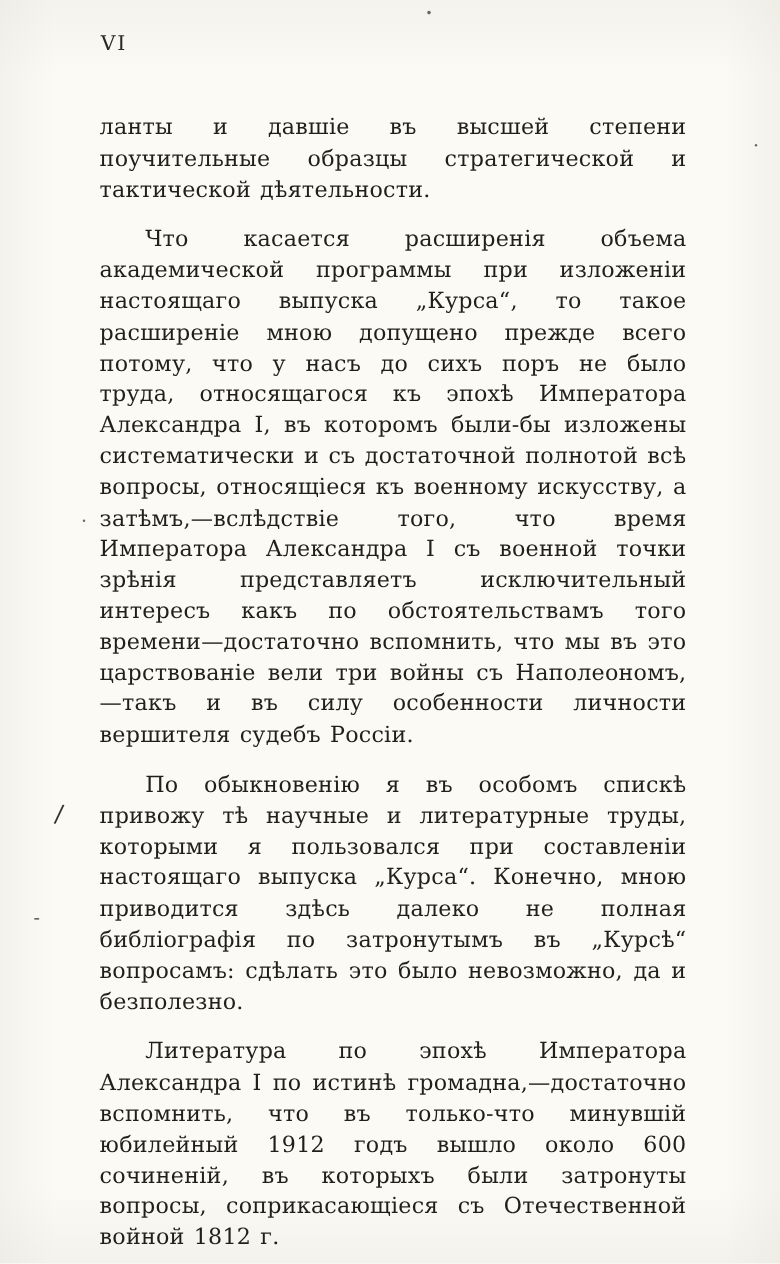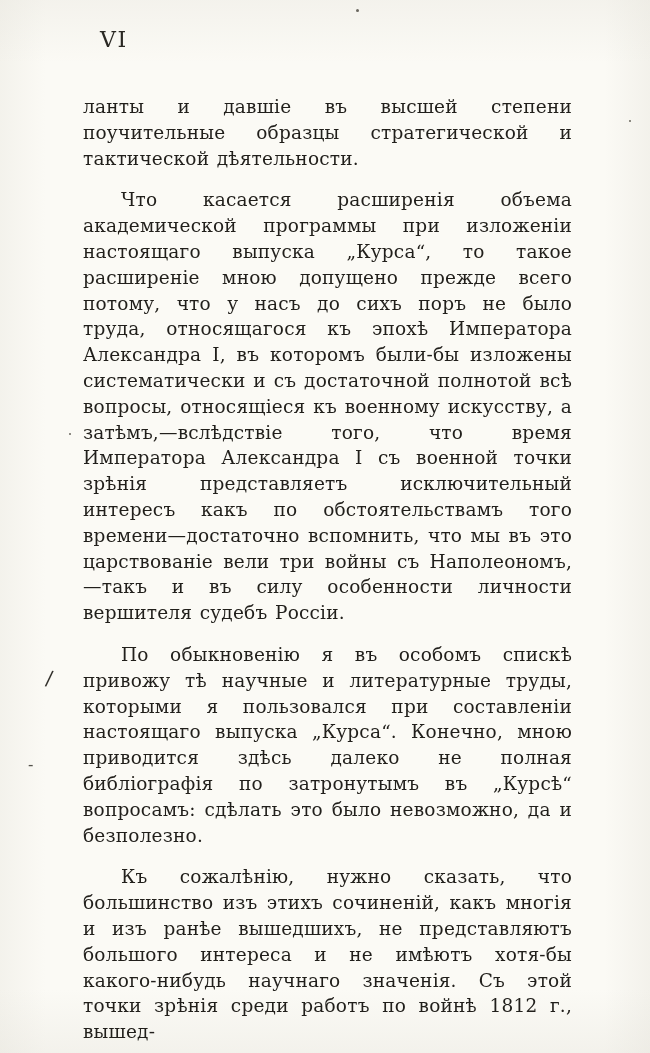--- a/index.html
+++ b/index.html
@@ -19,22 +19,22 @@
       position: absolute;
       inset: 0;
       background:
         linear-gradient(180deg, rgba(230,228,220,0.35) 0%, rgba(255,255,255,0) 6%, rgba(255,255,255,0) 94%, rgba(228,226,218,0.35) 100%),
         linear-gradient(90deg, rgba(232,230,222,0.40) 0%, rgba(255,255,255,0) 7%, rgba(255,255,255,0) 93%, rgba(230,228,220,0.40) 100%),
         #fbfaf5;
     }
     .page-number {
       position: absolute;
       top: 27px;
-      left: 100px;
-      font-size: 22px;
+      left: 84px;
+      font-size: 17px;
       letter-spacing: 1.5px;
       color: #2a2823;
     }
     .text-block {
       position: absolute;
       top: 78px;
       left: 83px;
       width: 489px;
       font-size: 18.5px;
       line-height: 25.8px;
@@ -79,20 +79,21 @@
 <body>
 
 <div class="page">
 
   <div class="page-number">VI</div>
 
   <div class="text-block">
     <p class="para no-indent">ланты и давшіе въ высшей степени поучительные образцы стратегической и тактической дѣятельности.</p>
     <p class="para">Что касается расширенія объема академической программы при изложеніи настоящаго выпуска „Курса“, то такое расширеніе мною допущено прежде всего потому, что у насъ до сихъ поръ не было труда, относящагося къ эпохѣ Императора Александра I, въ которомъ были-бы изложены систематически и съ достаточной полнотой всѣ вопросы, относящіеся къ военному искусству, а затѣмъ,—вслѣдствіе того, что время Императора Александра I съ военной точки зрѣнія представляетъ исключительный интересъ какъ по обстоятельствамъ того времени—достаточно вспомнить, что мы въ это царствованіе вели три войны съ Наполеономъ,—такъ и въ силу особенности личности вершителя судебъ Россіи.</p>
     <p class="para">По обыкновенію я въ особомъ спискѣ привожу тѣ научные и литературные труды, которыми я пользовался при составленіи настоящаго выпуска „Курса“. Конечно, мною приводится здѣсь далеко не полная библіографія по затронутымъ въ „Курсѣ“ вопросамъ: сдѣлать это было невозможно, да и безполезно.</p>
+    <p class="para">Литература по эпохѣ Императора Александра I по истинѣ громадна,—достаточно вспомнить, что въ только-что минувшій юбилейный 1912 годъ вышло около 600 сочиненій, въ которыхъ были затронуты вопросы, соприкасающіеся съ Отечественной войной 1812 г.</p>
     <p class="para">Къ сожалѣнію, нужно сказать, что большинство изъ этихъ сочиненій, какъ многія и изъ ранѣе вышедшихъ, не представляютъ большого интереса и не имѣютъ хотя-бы какого-нибудь научнаго значенія. Съ этой точки зрѣнія среди работъ по войнѣ 1812 г., вышед-</p>
   </div>
 
   <div class="margin-mark mark-slash">/</div>
 
   <div class="margin-mark mark-dash">-</div>
 
   <div class="scan-speck speck-1"></div>
   <div class="scan-speck speck-2"></div>
   <div class="scan-speck speck-3"></div>

